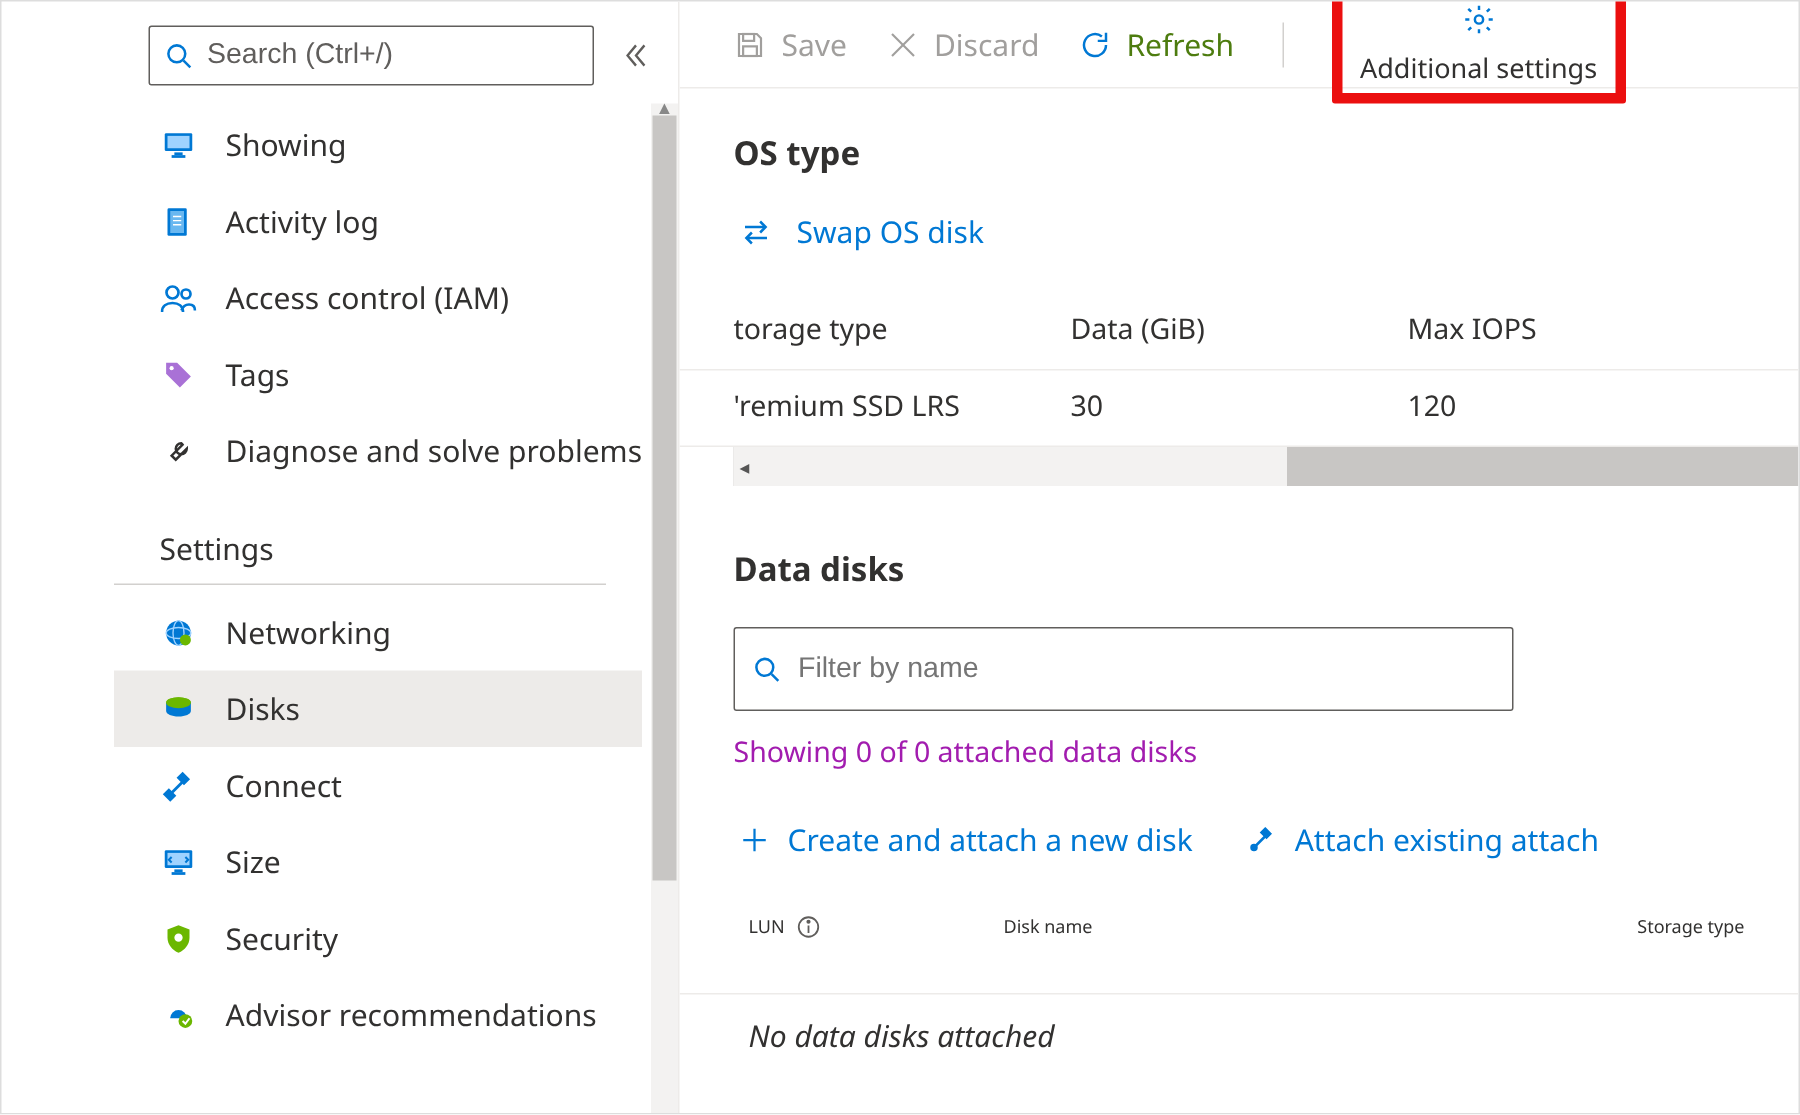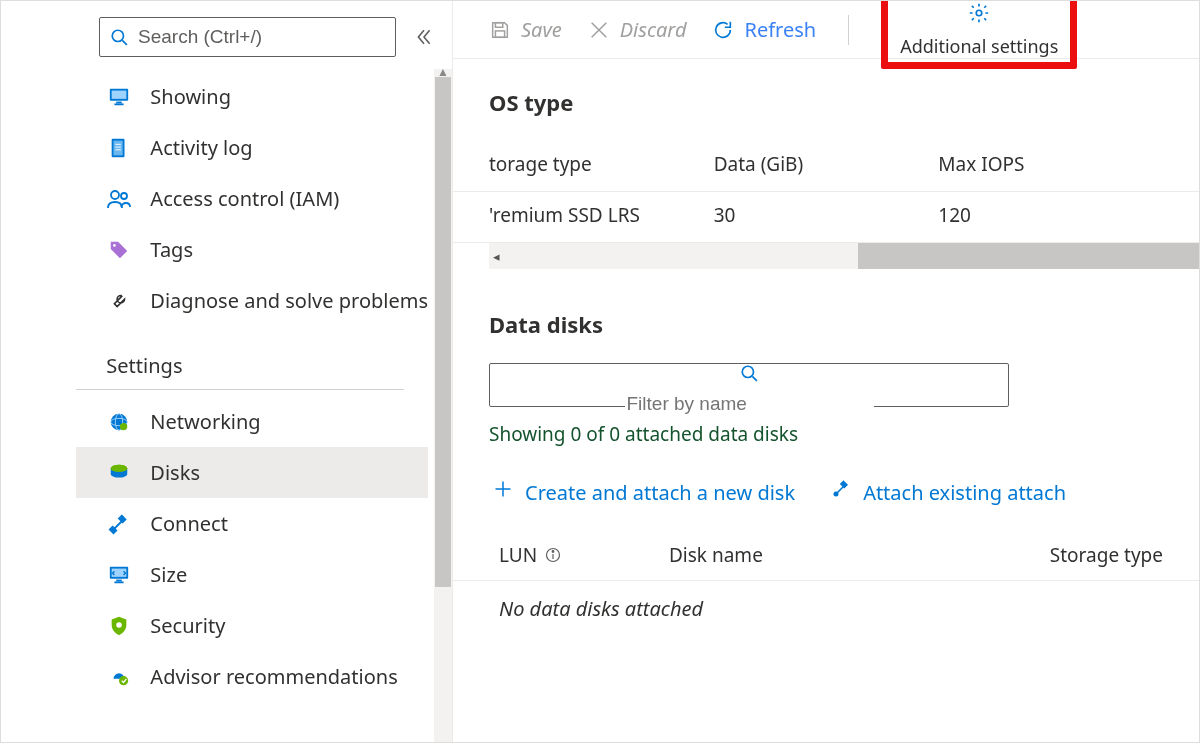--- a/index.html
+++ b/index.html
@@ -20,41 +20,41 @@
   .section-hdr { padding:26px 0 10px 30px; font-size:20px; color:#323130; border-bottom:1px solid #d2d0ce; margin:0 24px 6px 0; }
   
   .scrollbar-track { position:absolute; right:0; top:68px; bottom:0; width:18px; background:#f3f2f1; }
   .scrollbar-thumb { position:absolute; left:1px; right:1px; top:8px; height:510px; background:#c8c6c4; }
   .scroll-arrow { position:absolute; left:0; right:0; height:10px; display:flex; justify-content:center; color:#888; font-size:12px; }
   .scroll-arrow.up{top:-6px}
   
   .main { flex:1; display:flex; flex-direction:column; overflow:hidden; }
   .toolbar { height:58px; border-bottom:1px solid #edebe9; display:flex; align-items:center; padding:0 0 0 36px; gap:26px; }
   .tb-btn { display:flex; align-items:center; gap:10px; font-size:20px; cursor:pointer; }
-  .tb-btn.disabled { color:#a19f9d; cursor:default;font-style:italic; }
-  .tb-btn.active { color:#3b82f6; }
+  .tb-btn.disabled { color:#a19f9d; cursor:default; }
+  .tb-btn.active { color:#4d7c0f; }
   .tb-sep { width:1px; height:30px; background:#d2d0ce; margin:0 6px;}
   .highlight-box { border:7px solid #f9a8d4; border-radius:2px; padding:4px 12px; display:flex; align-items:center; gap:10px;flex-direction:column; }
   .highlight-box { border-color:#eb0f0f; }
   .content { flex:1; padding:28px 0 0 0; overflow:hidden; position:relative; }
   h2.sec { font-size:22px; font-weight:700; margin:0 0 24px 36px; }
   .swap-row { display:flex; align-items:center; gap:16px; color:#0078d4; font-size:20px; margin:0 0 28px 40px; cursor:pointer; }
   .os-table { margin-left:0; }
   .os-head, .os-row { display:grid; grid-template-columns: 1fr 1fr 1fr; padding:10px 36px 14px 36px; font-size:19px; }
   .os-head { border-bottom:1px solid #edebe9; color:#323130;}
   .os-row { border-bottom:1px solid #edebe9; color:#323130;}
   .hscroll { height:26px; background:#c8c6c4; margin:0 0 0 36px; position:relative; }
   .hscroll-thumb { position:absolute; left:0; top:0; bottom:0; width:52%; background:#f3f2f1; display:flex; align-items:center; }
   .hscroll-thumb span{margin-left:4px; font-size:13px; color:#555;}
-  .filter-box { margin:18px 36px 14px 36px; width:520px; height:44px; border:1px solid #605e5c; border-radius:2px; display:flex; align-items:center; gap:10px; padding:0 12px;flex-direction:column; }
+  .filter-box { margin:18px 36px 14px 36px; width:520px; height:56px; border:1px solid #605e5c; border-radius:2px; display:flex; align-items:center; gap:10px; padding:0 12px; }
   .filter-box input { border:none; outline:none; font-size:19px; flex:1; color:#605e5c; }
-  .status-line { margin:0 0 32px 36px; font-size:19px; color:#14532d;}
+  .status-line { margin:0 0 32px 36px; font-size:19px; color:#a21caf;}
   .disk-actions { display:flex; gap:36px; margin:0 0 22px 40px; }
-  .link-btn { display:flex; gap:12px; color:#0078d4; font-size:20px; cursor:pointer; }
-  .ddt-head { display:grid; grid-template-columns: 170px 1fr 190px; padding:14px 36px 12px 46px; font-size:19px; border-bottom:1px solid #edebe9;}
+  .link-btn { display:flex; align-items:center; gap:12px; color:#0078d4; font-size:20px; cursor:pointer; }
+  .ddt-head { display:grid; grid-template-columns: 170px 1fr 190px; padding:14px 36px 36px 46px; font-size:12px; border-bottom:1px solid #edebe9;}
   .col-lun { display:flex; align-items:center; gap:8px;}
   .no-disks { font-style:italic; font-size:20px; padding:14px 0 0 46px; color:#323130; }
   svg { display:block; }
 </style>
 </head>
 <body>
 
 <div class="app">
 
   <div class="sidebar">
@@ -242,20 +242,31 @@
               <path d="M12 2v3M12 19v3M4.2 4.2l2.1 2.1M17.7 17.7l2.1 2.1M2 12h3M19 12h3M4.2 19.8l2.1-2.1M17.7 6.3l2.1-2.1"></path>
             </svg>
         </span>
         <span>Additional settings</span>
       </div>
     </div>
 
     <div class="content">
       <h2 class="sec">OS type</h2>
 
+      <div class="swap-row">
+        <span>
+          <svg width="22" height="22" viewBox="0 0 24 24" fill="none" stroke="#0078d4" stroke-width="1.8">
+              <path d="M4 8h14"></path>
+              <polyline points="15 4 19 8 15 12"></polyline>
+              <path d="M20 16H6"></path>
+              <polyline points="9 12 5 16 9 20"></polyline>
+            </svg>
+        </span>
+        <span>Swap OS disk</span>
+      </div>
 
       <div class="os-table">
         <div class="os-head">
           <span>torage type</span>
           <span>Data (GiB)</span>
           <span>Max IOPS</span>
         </div>
         <div class="os-row">
           <span>'remium SSD LRS</span>
           <span>30</span>

